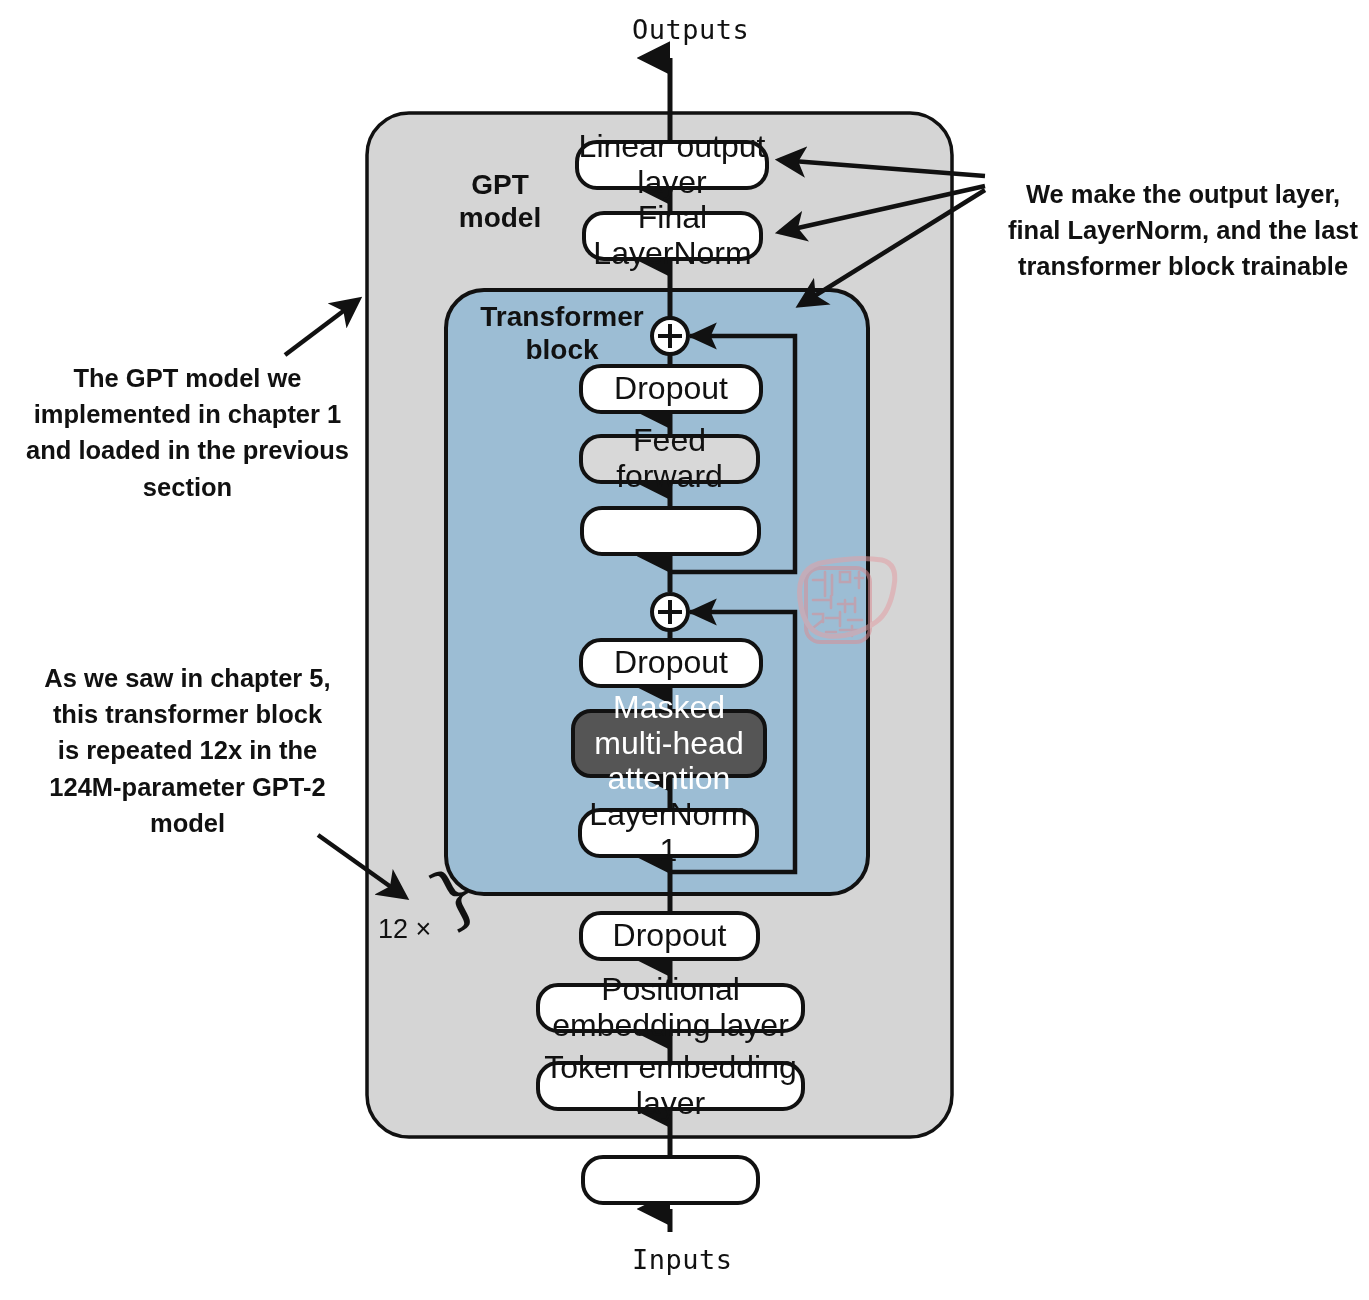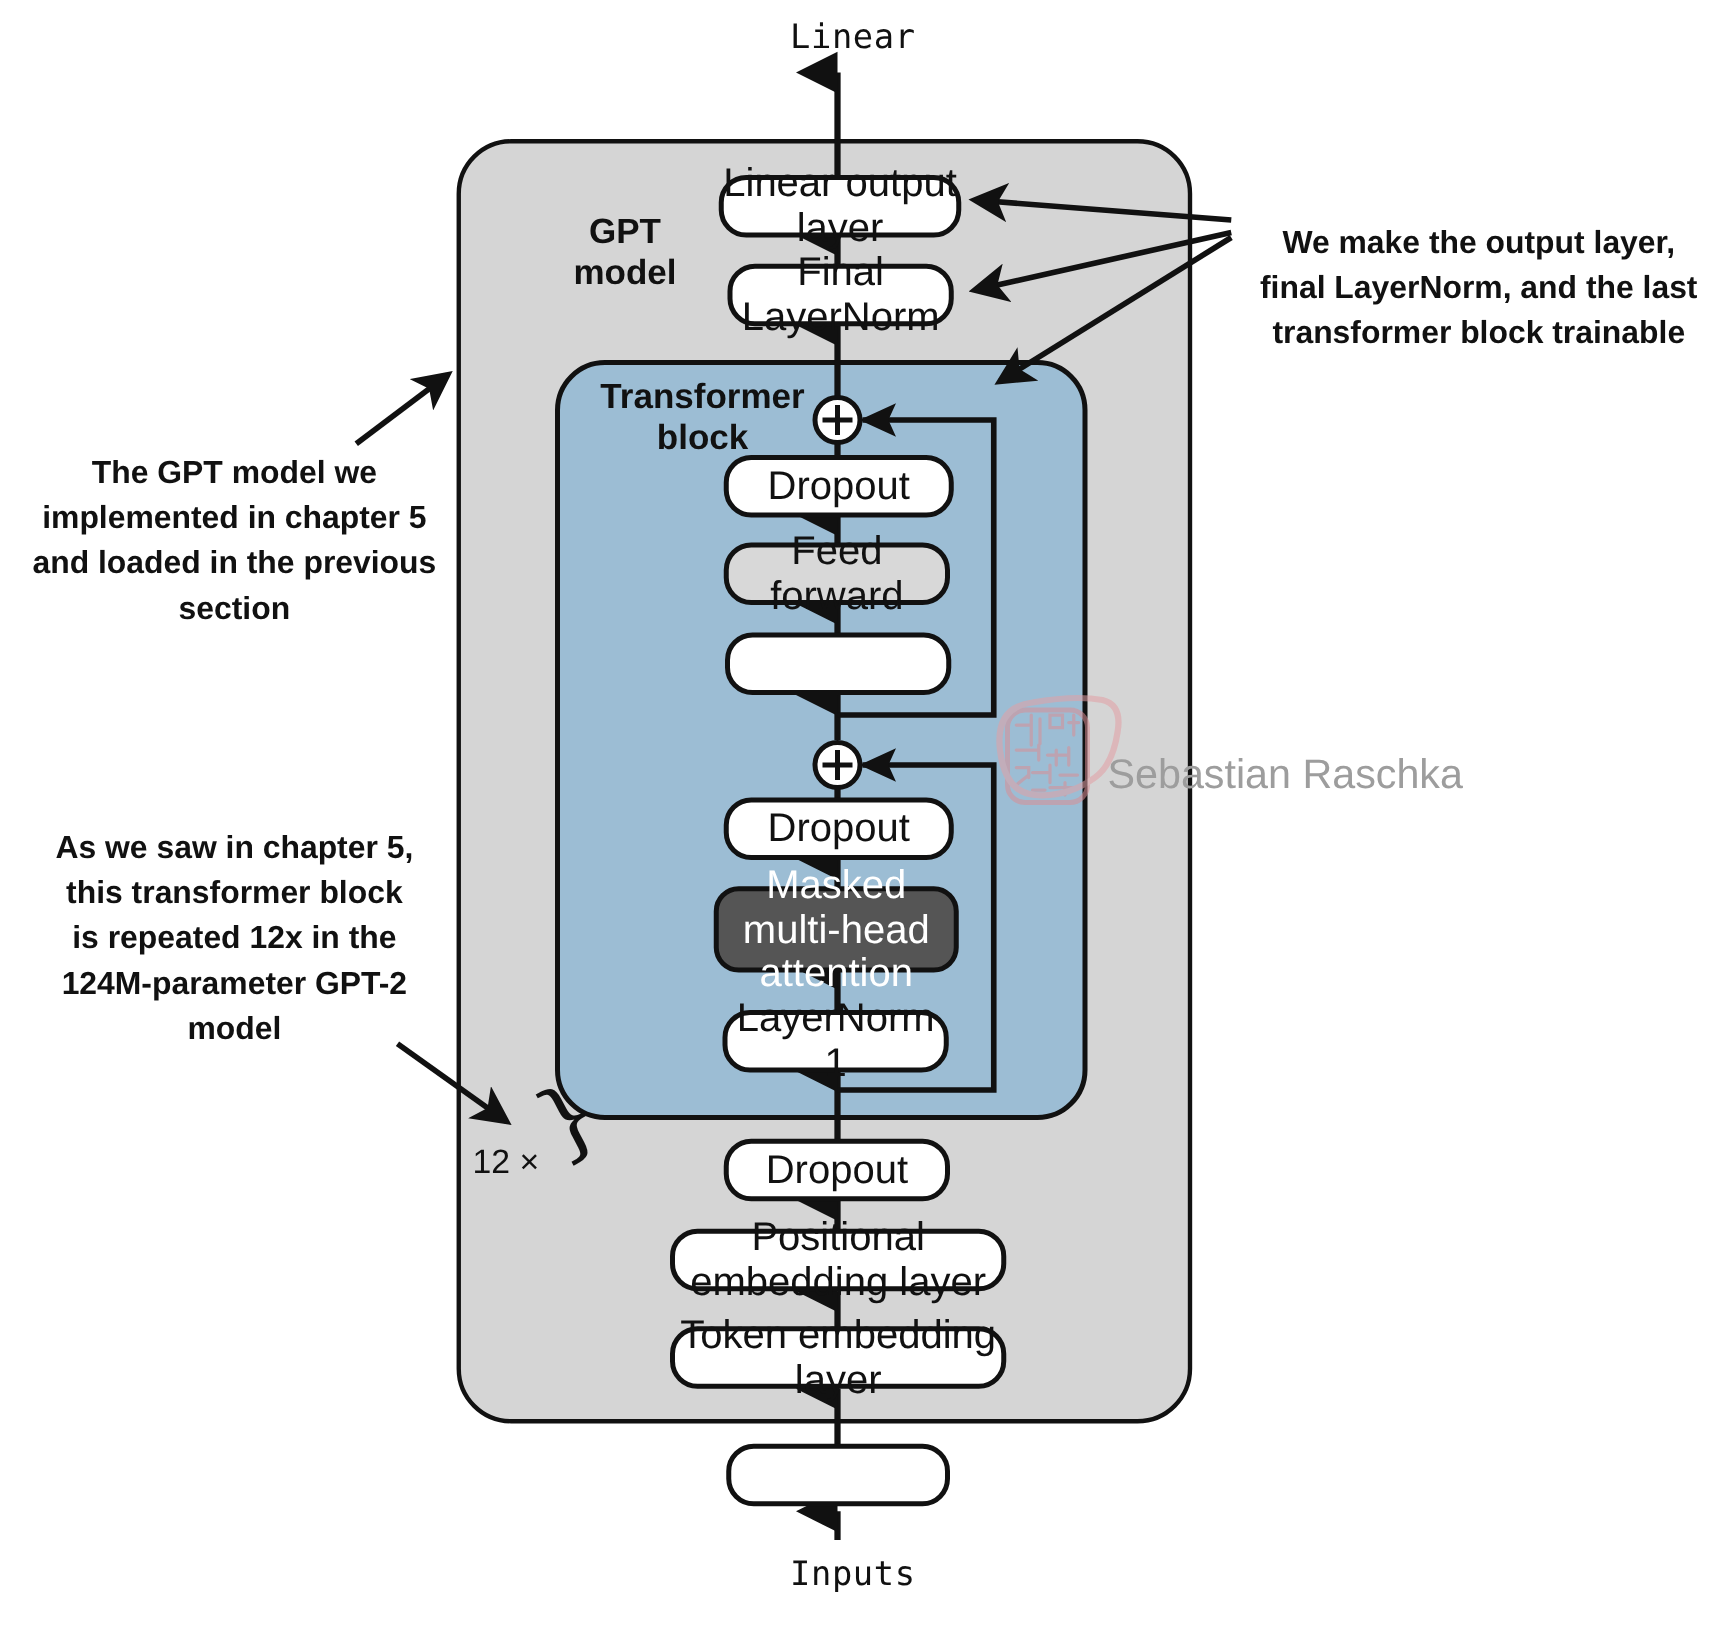--- a/index.html
+++ b/index.html
@@ -181,21 +181,21 @@
     <rect x="582" y="508" width="177" height="46" rx="20" ry="20" fill="#ffffff" stroke="#111" stroke-width="4"></rect>
     <rect x="581" y="640" width="180" height="46" rx="20" ry="20" fill="#ffffff" stroke="#111" stroke-width="4"></rect>
     <rect x="573" y="711" width="192" height="65" rx="18" ry="18" fill="#555555" stroke="#111" stroke-width="4"></rect>
     <rect x="580" y="810" width="177" height="46" rx="20" ry="20" fill="#ffffff" stroke="#111" stroke-width="4"></rect>
     <rect x="581" y="913" width="177" height="46" rx="20" ry="20" fill="#ffffff" stroke="#111" stroke-width="4"></rect>
     <rect x="538" y="985" width="265" height="46" rx="20" ry="20" fill="#ffffff" stroke="#111" stroke-width="4"></rect>
     <rect x="538" y="1063" width="265" height="46" rx="20" ry="20" fill="#ffffff" stroke="#111" stroke-width="4"></rect>
     <rect x="583" y="1157" width="175" height="46" rx="20" ry="20" fill="#ffffff" stroke="#111" stroke-width="4"></rect>
   </svg>
 
-  <div class="mono-label" style="left:632px; top:14px;">Linear</div>
+  <div class="mono-label" style="left:632px; top:14px;">Outputs</div>
 
   <div class="mono-label" style="left:632px; top:1244px;">Inputs</div>
 
   <div class="heading" style="left:410px; top:168px; width:180px;">GPT
 model</div>
 
   <div class="heading" style="left:462px; top:300px; width:200px; text-align:center;">Transformer
 block</div>
 
   <div class="box-label" style="left:577px; top:142px; width:190px; height:46px;">Linear output layer</div>
@@ -223,25 +223,24 @@
 
   <div class="brace" style="left:432px; top:860px;">}</div>
 
   <div class="mult-label" style="left:378px; top:914px;">12 ×</div>
 
   <div class="annotation" style="left:1003px; top:160px; width:360px; text-align:center;margin-top:16px;">We make the output layer,
 final LayerNorm, and the last
 transformer block trainable</div>
 
   <div class="annotation" style="left:15px; top:360px; width:345px;">The GPT model we
-implemented in chapter 5
+implemented in chapter 1
 and loaded in the previous
 section</div>
 
   <div class="annotation" style="left:15px; top:660px; width:345px;">As we saw in chapter 5,
 this transformer block
 is repeated 12x in the
 124M-parameter GPT-2
 model</div>
 
-  <div class="watermark-text" style="left:886px; top:600px;">Sebastian Raschka</div>
 
 </div>
 
 </body></html>

